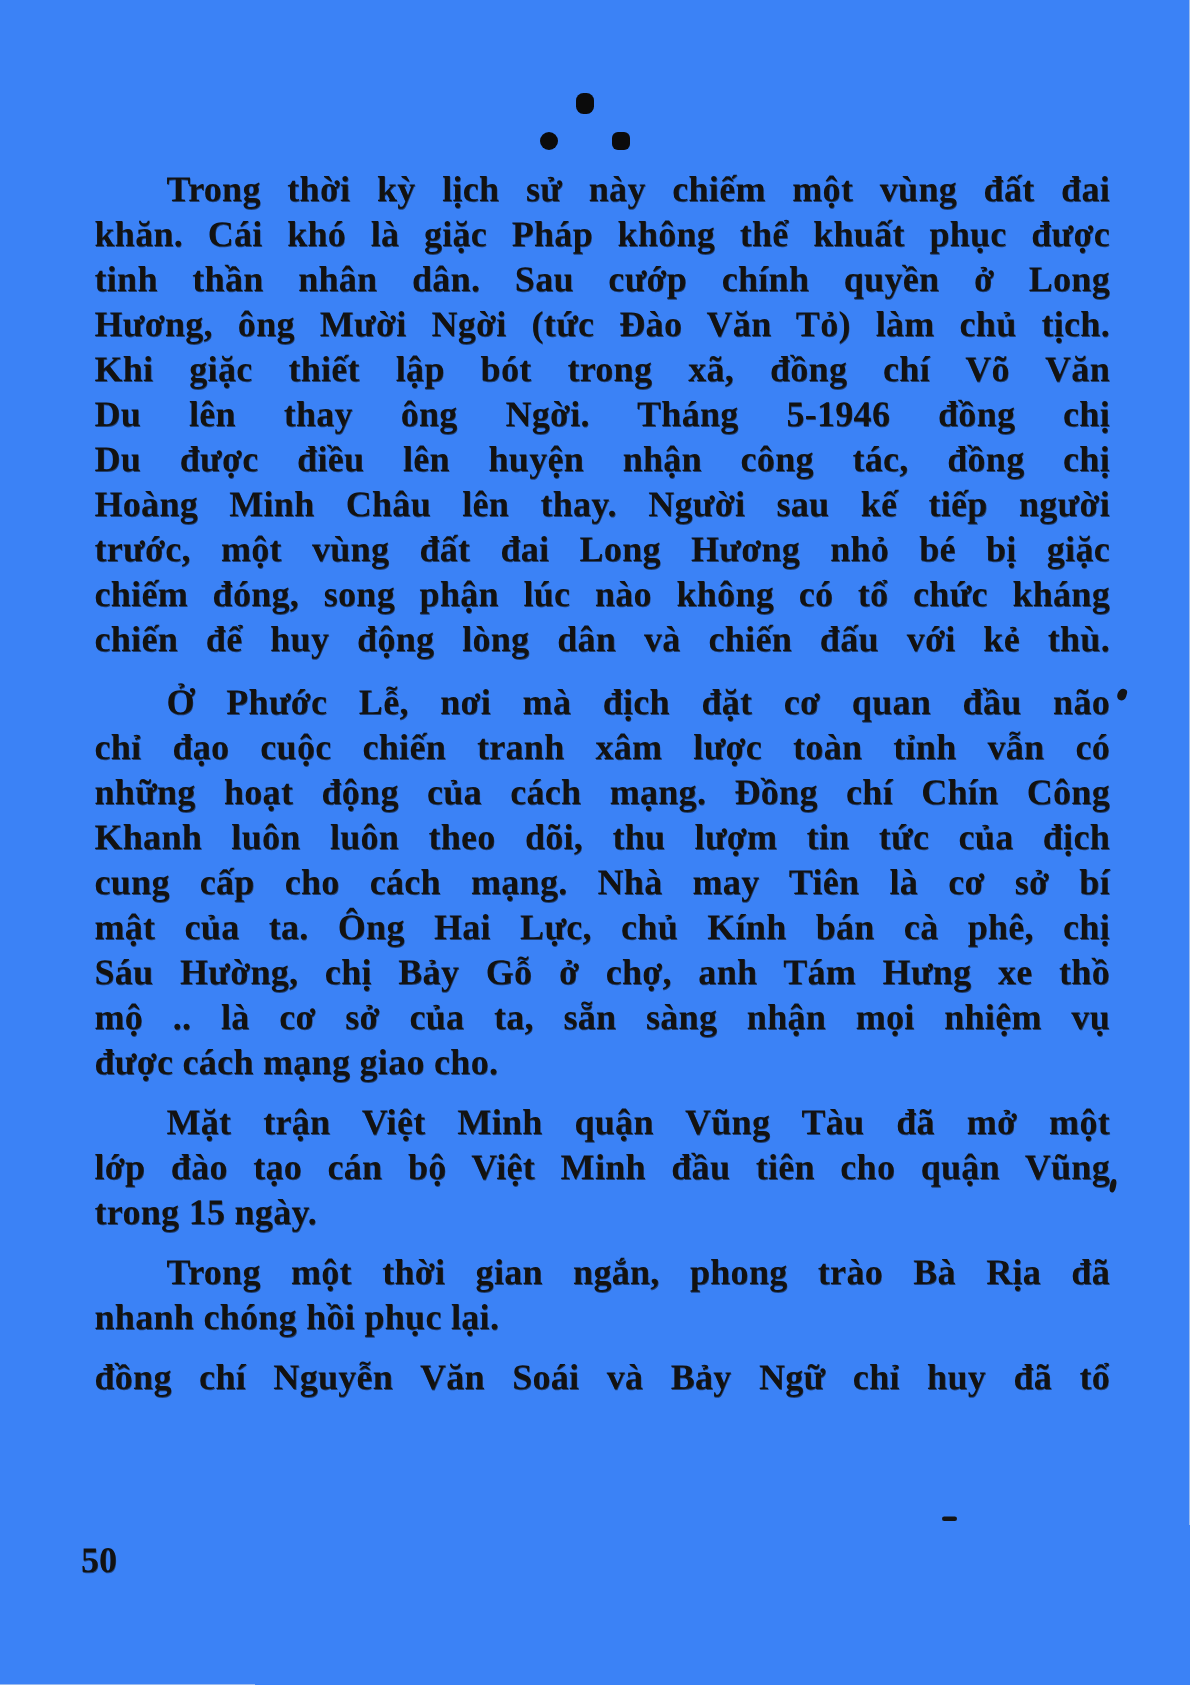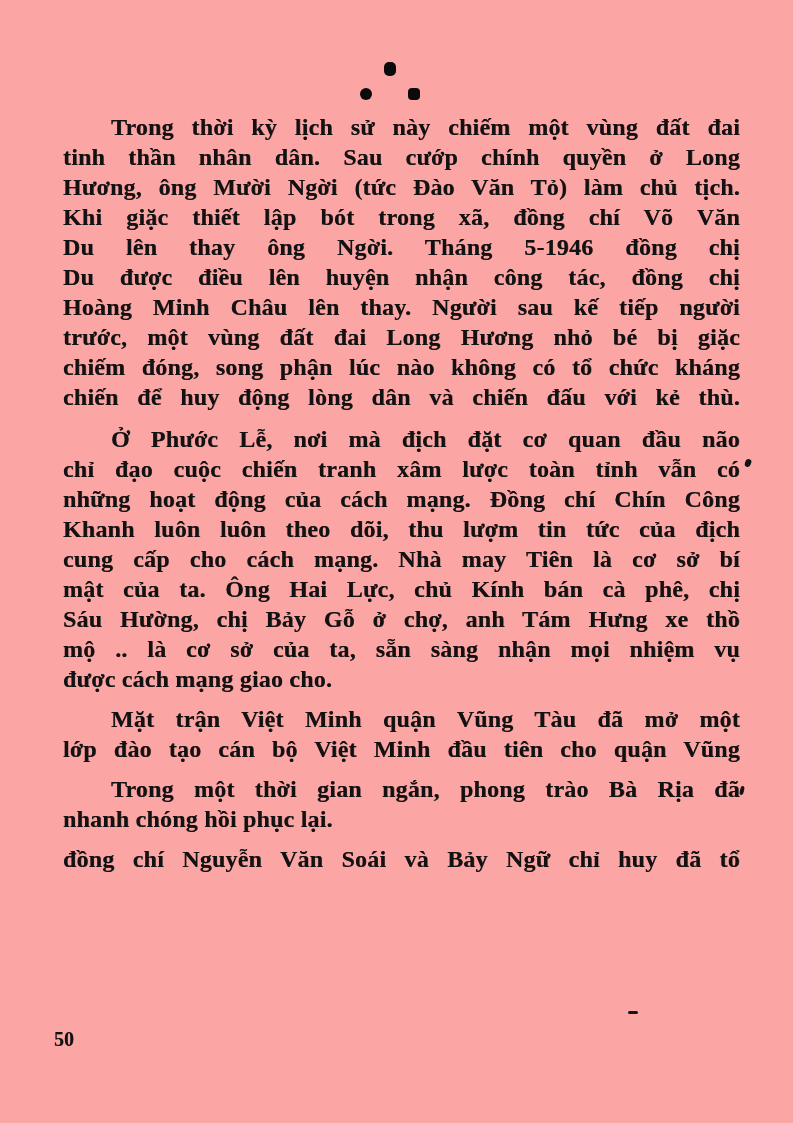--- a/index.html
+++ b/index.html
@@ -1,21 +1,21 @@
 <!DOCTYPE html>
 <html><head>
 <meta charset="utf-8">
 <style>
   html, body { margin: 0; padding: 0; background: #e8e8e8; }
   .page {
     position: relative;
     width: 793px;
     height: 1123px;
     margin: 0 auto;
-    background: #fca5a5;
+    background: #3b82f6;
     font-family: "Liberation Serif", "DejaVu Serif", serif;
     color: #121212;
     overflow: hidden;
   }
   
   .ornament {
     position: absolute;
     top: 58px;
     left: -7px;
     width: 100%;
@@ -52,21 +52,21 @@
     text-shadow: 0.35px 0.35px 0 rgba(10,10,10,0.55);
     white-space: nowrap;
   }
   .line.first { text-indent: 48px; }
   .line.short { text-align-last: left; }
 
   .page-number {
     position: absolute;
     left: 54px;
     top: 1028px;
-    font-size: 20px;
+    font-size: 24px;
     font-weight: 700;
     text-shadow: 0.35px 0.35px 0 rgba(10,10,10,0.5);
   }
 
   
   .speck { position: absolute; background: #141414; }
   .speck-1 { left: 745px; top: 459px; width: 6px; height: 8px; border-radius: 60% 40% 50% 50%; transform: rotate(18deg); }
   .speck-2 { left: 740px; top: 786px; width: 4px; height: 9px; border-radius: 40%; transform: rotate(12deg); }
   .speck-3 { left: 628px; top: 1011px; width: 10px; height: 3px; border-radius: 2px; }
 </style>
@@ -79,20 +79,21 @@
     <span class="dot top-dot"></span>
     <span class="bottom-row">
       <span class="dot"></span>
       <span class="dot"></span>
     </span>
   </div>
 
   <div class="content" id="text-block">
       <div class="para para-1">
         <div class="line first">Trong thời kỳ lịch sử này chiếm một vùng đất đai</div>
+        <div class="line">khăn. Cái khó là giặc Pháp không thể khuất phục được</div>
         <div class="line">tinh thần nhân dân. Sau cướp chính quyền ở Long</div>
         <div class="line">Hương, ông Mười Ngời (tức Đào Văn Tỏ) làm chủ tịch.</div>
         <div class="line">Khi giặc thiết lập bót trong xã, đồng chí Võ Văn</div>
         <div class="line">Du lên thay ông Ngời. Tháng 5-1946 đồng chị</div>
         <div class="line">Du được điều lên huyện nhận công tác, đồng chị</div>
         <div class="line">Hoàng Minh Châu lên thay. Người sau kế tiếp người</div>
         <div class="line">trước, một vùng đất đai Long Hương nhỏ bé bị giặc</div>
         <div class="line">chiếm đóng, song phận lúc nào không có tổ chức kháng</div>
         <div class="line">chiến để huy động lòng dân và chiến đấu với kẻ thù.</div>
       </div>
@@ -103,20 +104,21 @@
         <div class="line">Khanh luôn luôn theo dõi, thu lượm tin tức của địch</div>
         <div class="line">cung cấp cho cách mạng. Nhà may Tiên là cơ sở bí</div>
         <div class="line">mật của ta. Ông Hai Lực, chủ Kính bán cà phê, chị</div>
         <div class="line">Sáu Hường, chị Bảy Gỗ ở chợ, anh Tám Hưng xe thồ</div>
         <div class="line">mộ .. là cơ sở của ta, sẵn sàng nhận mọi nhiệm vụ</div>
         <div class="line short">được cách mạng giao cho.</div>
       </div>
       <div class="para para-3">
         <div class="line first">Mặt trận Việt Minh quận Vũng Tàu đã mở một</div>
         <div class="line">lớp đào tạo cán bộ Việt Minh đầu tiên cho quận Vũng</div>
+        <div class="line short">trong 15 ngày.</div>
       </div>
       <div class="para para-4">
         <div class="line first">Trong một thời gian ngắn, phong trào Bà Rịa đã</div>
         <div class="line short">nhanh chóng hồi phục lại.</div>
       </div>
       <div class="para para-5">
         <div class="line">đồng chí Nguyễn Văn Soái và Bảy Ngữ chỉ huy đã tổ</div>
       </div>
     </div>
 

